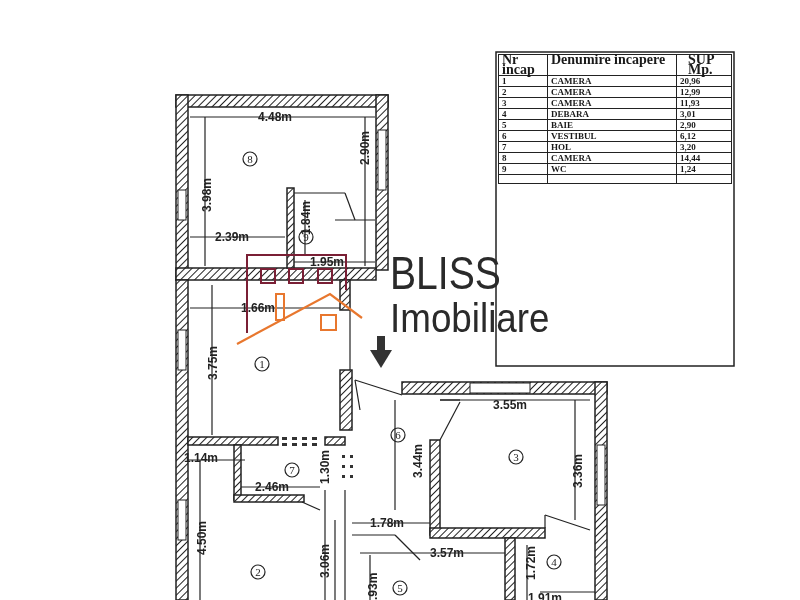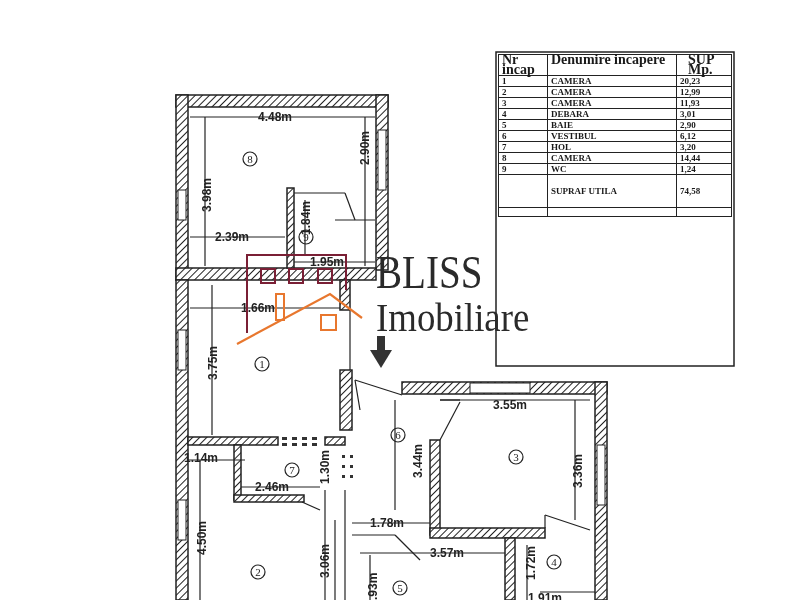--- a/index.html
+++ b/index.html
@@ -11,21 +11,21 @@
   
   #room-table { position:absolute; left:498px; top:54px; width:234px; border-collapse:collapse; font-family:"Liberation Serif", serif; font-size:9px; font-weight:bold; color:#1a1a1a; }
   #room-table td, #room-table th { border:1px solid #222; padding:0 3px; line-height:10px; text-align:left; vertical-align:top; font-weight:bold; }
   #room-table th { font-size:14px; }
   #room-table .c1 { width:42px; }
   #room-table .c3 { width:40px;padding-left:11px; }
   #room-table .tall td { height:32px; vertical-align:middle; }
   #room-table .tall2 td { height:30px; }
 
   
-  #logo-text { position:absolute; left:376px; top:250px; font-family:Liberation Serif, serif; color:#2a2a2a; font-weight:200; }
+  #logo-text { position:absolute; left:390px; top:250px; font-family:Liberation Sans, sans-serif; color:#2a2a2a; font-weight:200; }
   #logo-brand { font-size:46px; letter-spacing:0px; line-height:46px; display:block; transform:scaleX(0.85); transform-origin:left; font-weight:normal; -webkit-text-stroke:0; }
   #logo-sub { font-size:40px; line-height:44px; display:block; transform:scaleX(0.92); transform-origin:left; }
 </style>
 </head>
 <body>
 
 <div id="stage">
 <svg width="800" height="600" viewBox="0 0 800 600" xmlns="http://www.w3.org/2000/svg">
   <defs>
     <pattern id="hatch" patternUnits="userSpaceOnUse" width="5" height="5" patternTransform="rotate(45)">
@@ -193,21 +193,21 @@
 <table id="room-table">
   <tbody>
         <tr>
     <th class="c1">Nr incap</th>
     <th style="">Denumire incapere</th>
     <th class="c3">SUP Mp.</th>
   </tr>
   <tr>
           <td>1</td>
           <td>CAMERA</td>
-          <td>20,23</td>
+          <td>20,96</td>
         </tr>
   <tr>
           <td>2</td>
           <td>CAMERA</td>
           <td>12,99</td>
         </tr>
   <tr>
           <td>3</td>
           <td>CAMERA</td>
           <td>11,93</td>
@@ -234,25 +234,20 @@
         </tr>
   <tr>
           <td>8</td>
           <td>CAMERA</td>
           <td>14,44</td>
         </tr>
   <tr>
           <td>9</td>
           <td>WC</td>
           <td>1,24</td>
-        </tr>
-  <tr class="tall">
-          <td></td>
-          <td>SUPRAF UTILA</td>
-          <td>74,58</td>
         </tr>
   <tr>
           <td style="height:8px"></td>
           <td></td>
           <td></td>
         </tr>
 </tbody>
     </table>
 
 <div id="logo-text">

